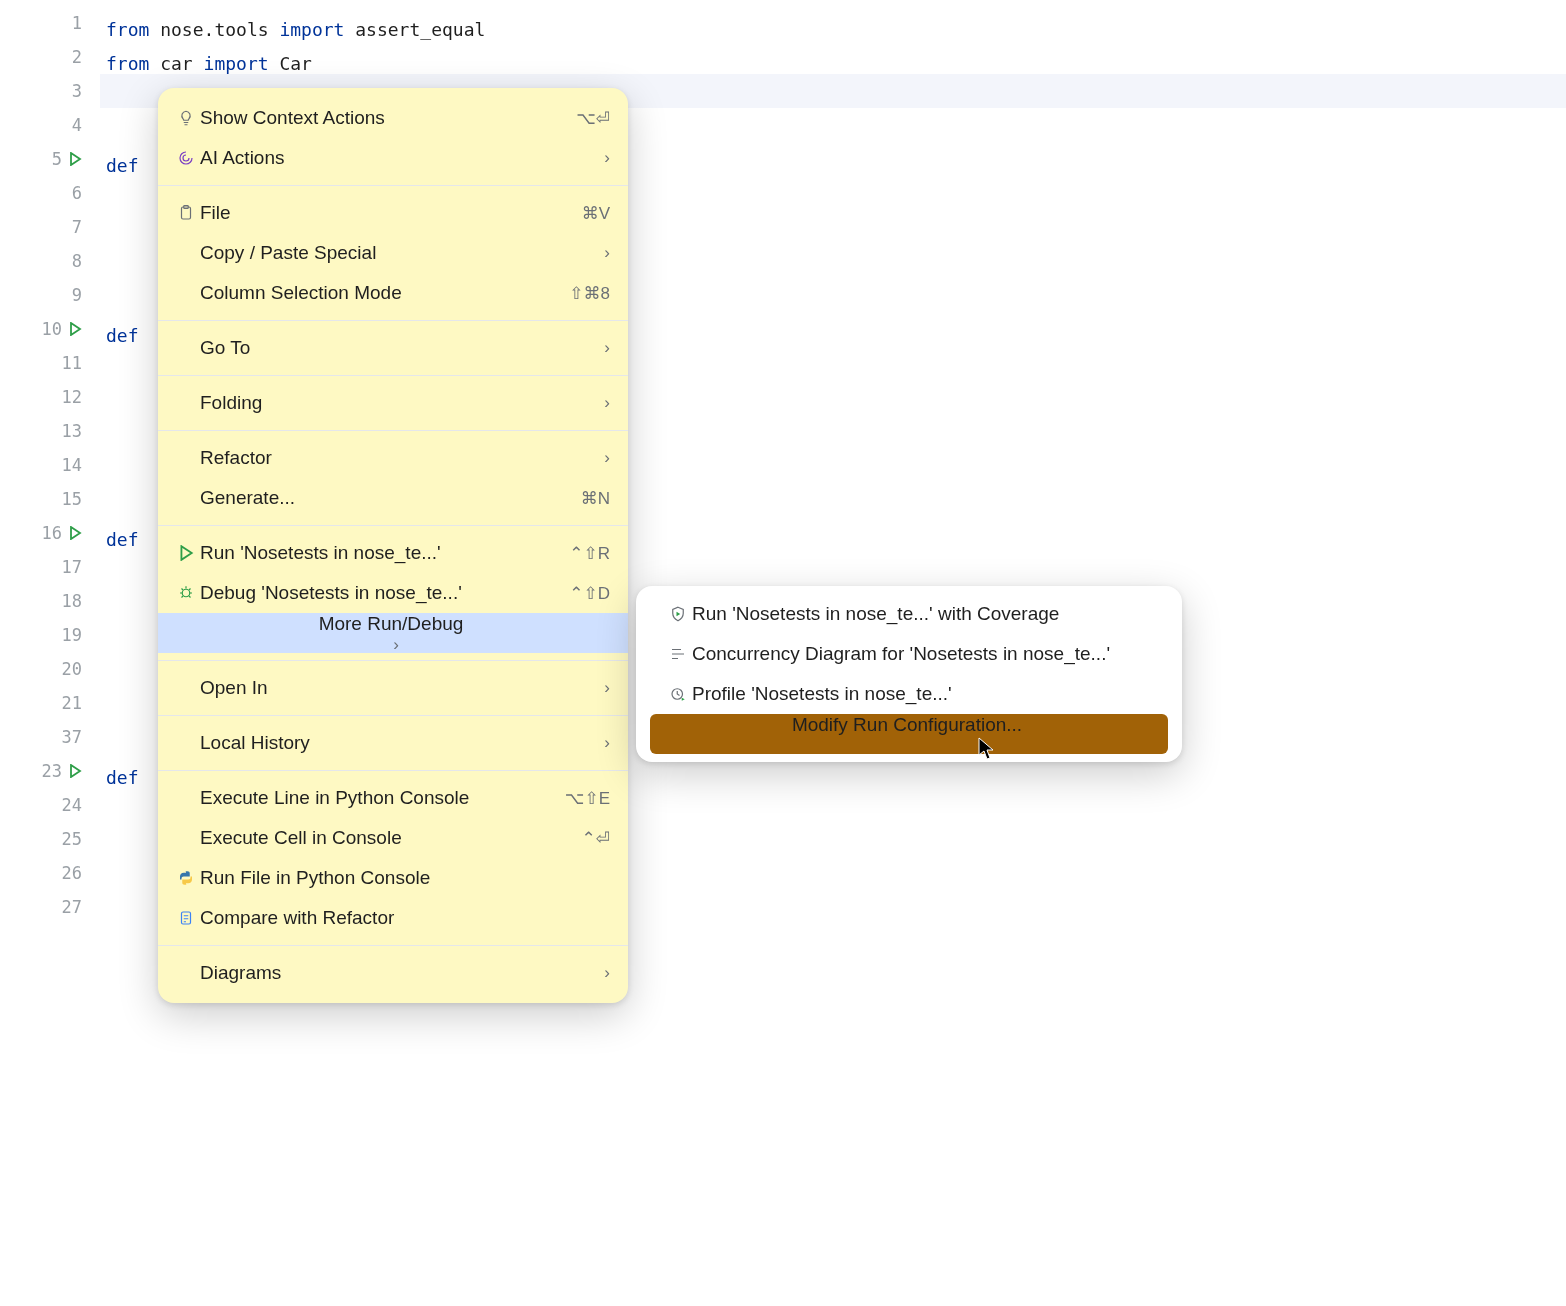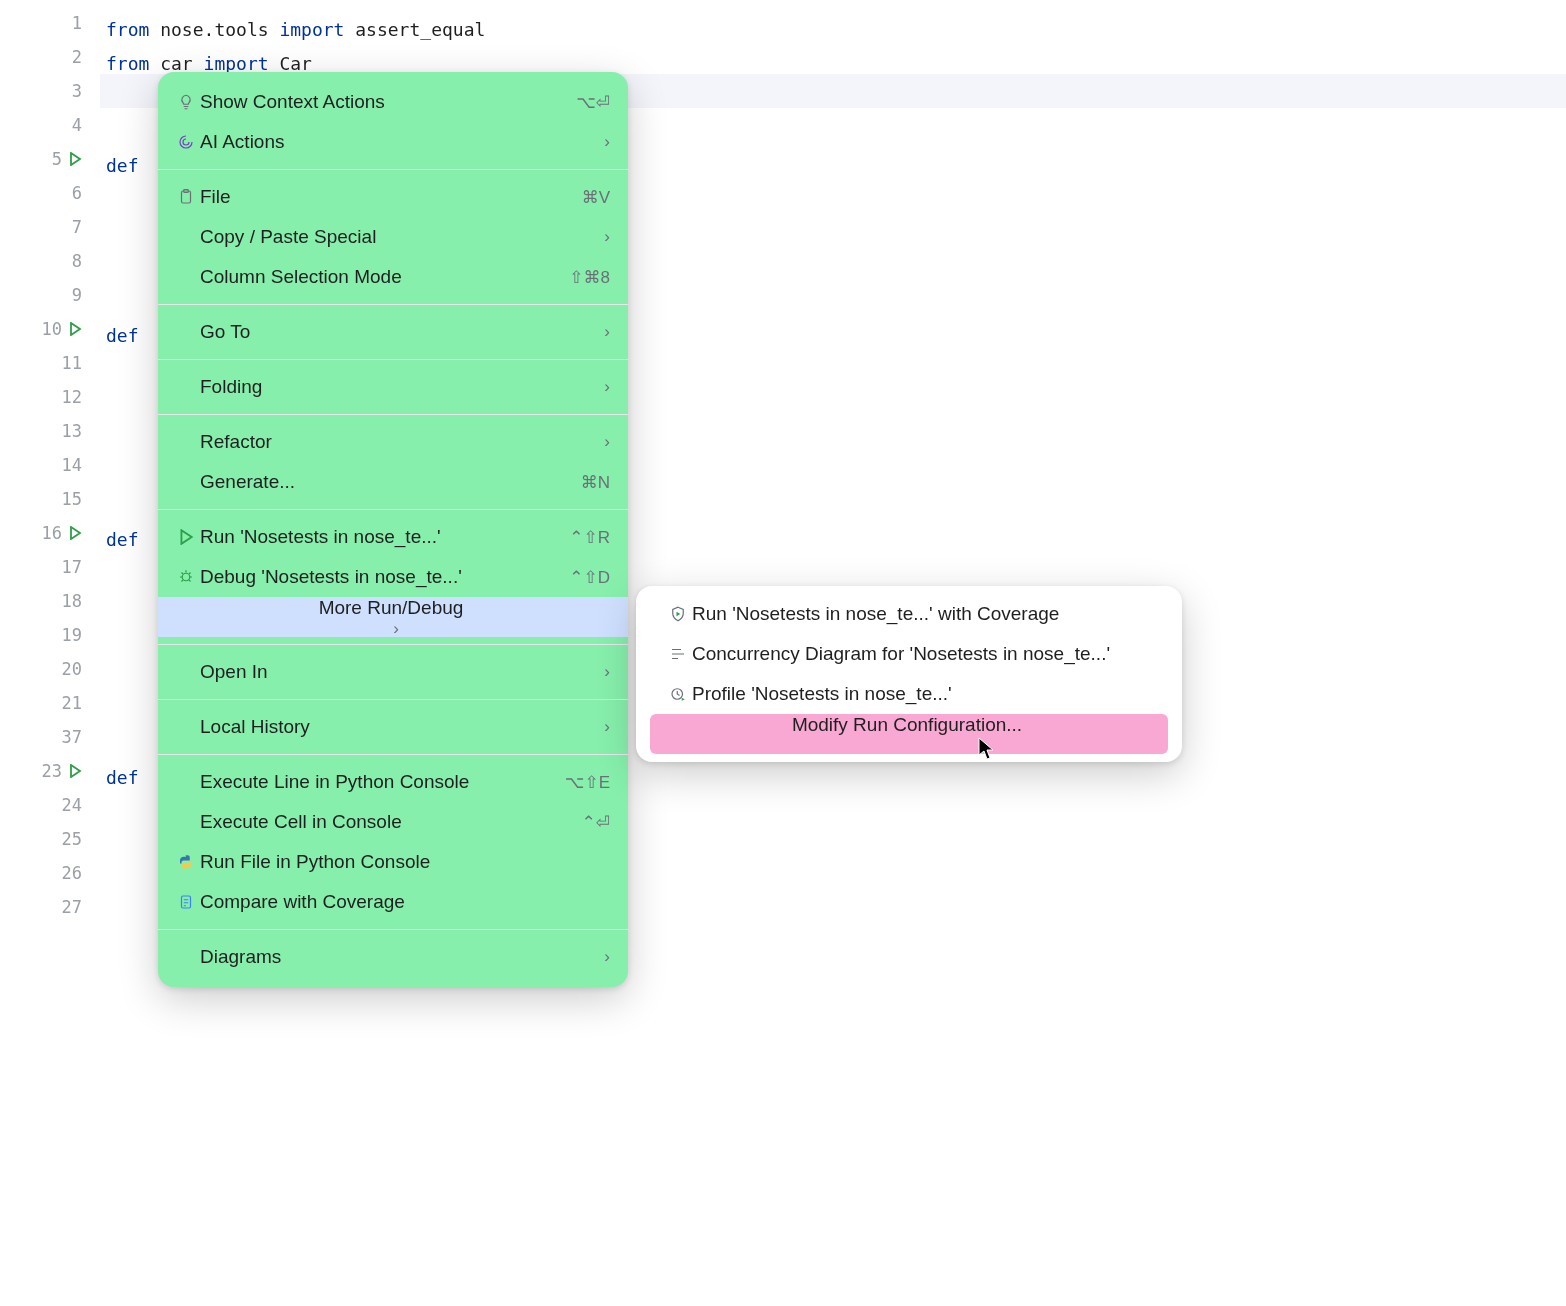--- a/index.html
+++ b/index.html
@@ -52,24 +52,24 @@
     align-items: flex-end;
     padding-left: 6px;
     white-space: pre;
   }
   .code-row.highlighted { background: #f3f5fb; }
   .kw { color: #003399; }
 
   
   .menu {
     position: absolute;
-    top: 72px;
+    top: 88px;
     left: 158px;
     width: 470px;
-    background: #86efac;
+    background: #fef9c3;
     border-radius: 16px;
     box-shadow: 0 12px 40px rgba(0,0,0,0.20), 0 2px 6px rgba(0,0,0,0.12);
     padding: 10px 0;
     z-index: 10;
   }
   .menu-item {
     display: flex;
     align-items: center;
     height: 40px;
     padding: 0 18px 0 14px;
@@ -106,21 +106,21 @@
     background: #ffffff;
     border-radius: 16px;
     box-shadow: 0 12px 40px rgba(0,0,0,0.20), 0 2px 6px rgba(0,0,0,0.12);
     padding: 8px 14px;
     z-index: 11;
   }
   .submenu .menu-item {
     height: 40px;
     border-radius: 6px;
   }
-  .submenu .menu-item.hover { background: #f9a8d4; border-radius: 6px; }
+  .submenu .menu-item.hover { background: #a16207; border-radius: 6px; }
 
   
   .cursor-pointer {
     position: absolute;
     top: 737px;
     left: 978px;
     z-index: 20;
     font-size: 22px;
     color: #000;
     pointer-events: none;
@@ -404,21 +404,21 @@
       </span>
     <span class="label">Run File in Python Console</span>
   </div>
   <div class="menu-item">
     <span class="icon-slot">
         <svg width="18" height="18" viewBox="0 0 24 24" fill="none" stroke="#3b82f6" stroke-width="1.6">
           <rect x="6" y="4" width="12" height="16" rx="2"></rect>
           <path d="M9 9h6M9 13h6M9 17h3"></path>
         </svg>
       </span>
-    <span class="label">Compare with Coverage</span>
+    <span class="label">Compare with Refactor</span>
   </div>
 
   <div class="menu-sep"></div>
 
   <div class="menu-item">
     <span class="icon-slot"></span>
     <span class="label">Diagrams</span>
     <span class="submenu-arrow">›</span>
   </div>
 </div>

